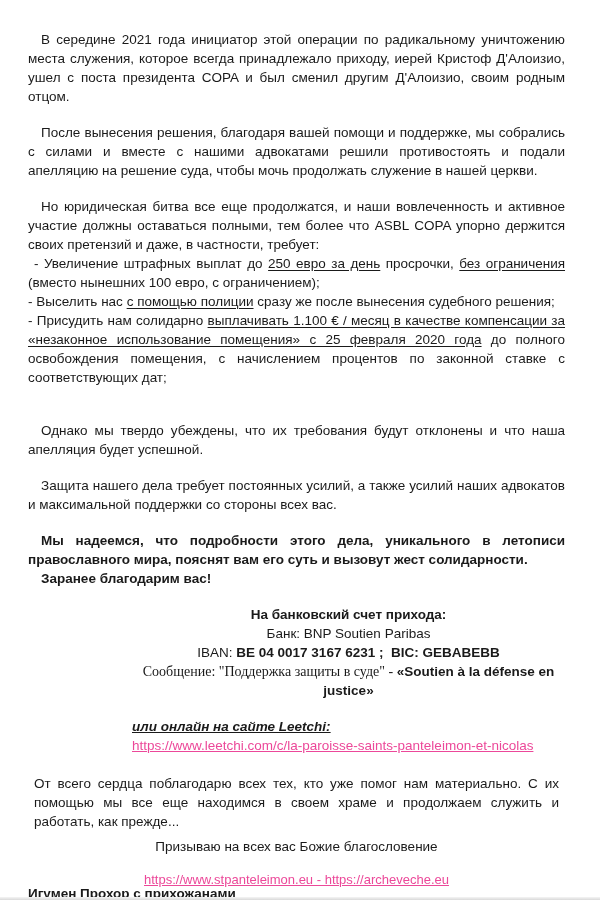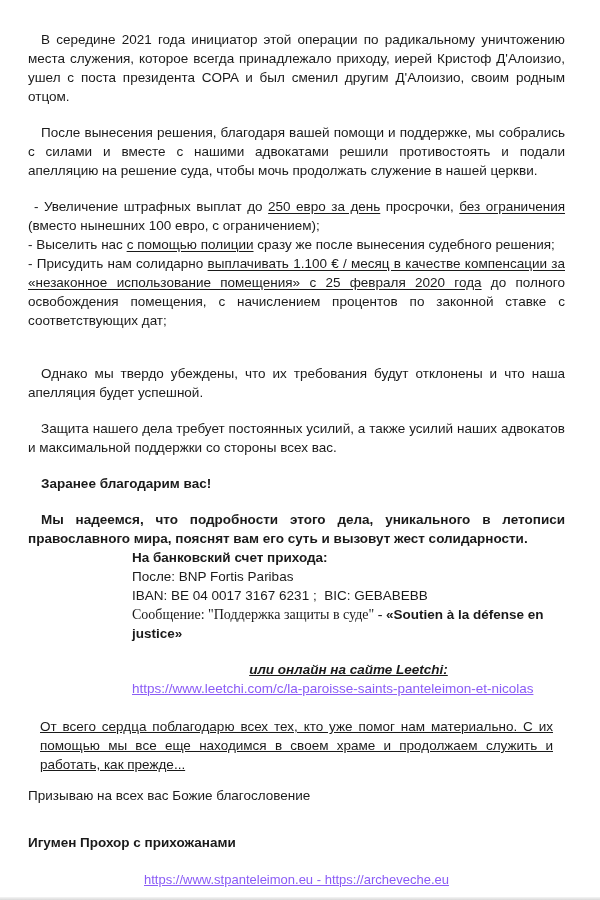--- a/index.html
+++ b/index.html
@@ -29,47 +29,46 @@
     margin: 0;
     text-align: justify;
     text-indent: 0;
   }
   .bullet.first { text-indent: 6px; }
   .bullet.last { margin-bottom: 34px; }
   u.seg { text-decoration: underline; text-underline-offset: 2px; }
   .bank-block {
     margin: 0 0 17px 104px;
   }
-  .bank-line { margin: 0; }
+  .bank-line { margin: 0; text-align: center; }
   .bank-line .label { }
-  .iban-value { font-weight: normal; white-space: pre-wrap; }
+  .iban-value { font-weight: bold; white-space: pre-wrap; }
   .message-line {
     font-family: "Liberation Serif", "DejaVu Serif", serif;
     font-size: 14px;
   }
   .message-line .msg-label { }
   .message-fr {
     font-family: "Liberation Sans", "DejaVu Sans", sans-serif;
     font-weight: bold;
     font-size: 13.5px;
   }
   .online-label {
     font-weight: bold; font-style: italic;
     text-decoration: underline;
     margin: 0;
-    text-align: center;
   }
   a.link {
-    color: #8b5cf6;
+    color: #ec4899;
     text-decoration: underline;
     cursor: pointer;
   }
   .donate-line { margin: 0 0 19px 0; }
-  .thanks-para { margin: 12px; text-align: justify; text-indent: 0; text-decoration: underline; }
-  .blessing-line { margin: 0 0 28px 0; }
+  .thanks-para { margin: 6px; text-align: justify; text-indent: 0; }
+  .blessing-line { text-align: center; margin: 0 0 28px 0; }
   .signature-line { font-weight: bold; margin: 0; }
   .footer {
     position: absolute;
     left: 0; right: 7px;
     top: 872px;
     text-align: center;
     font-size: 13px;
   }
   .page-edge {
     position: absolute;
@@ -80,38 +79,39 @@
 </style>
 </head>
 <body>
 
 <div class="page">
 
   <p class="para">В середине 2021 года инициатор этой операции по радикальному уничтожению места служения, которое всегда принадлежало приходу, иерей Кристоф Д'Алоизио, ушел с поста президента COPA и был сменил другим Д'Алоизио, своим родным отцом.</p>
 
   <p class="para">После вынесения решения, благодаря вашей помощи и поддержке, мы собрались с силами и вместе с нашими адвокатами решили противостоять и подали апелляцию на решение суда, чтобы мочь продолжать служение в нашей церкви.</p>
 
+  <p class="para no-gap">Но юридическая битва все еще продолжатся, и наши вовлеченность и активное участие должны оставаться полными, тем более что ASBL COPA упорно держится своих претензий и даже, в частности, требует:</p>
 
   <p class="bullet first"><span>- Увеличение штрафных выплат до </span><u class="seg">250 евро за день</u><span> просрочки, </span><u class="seg">без ограничения</u><span> (вместо нынешних 100 евро, с ограничением);</span></p>
 
   <p class="bullet"><span>- Выселить нас </span><u class="seg">с помощью полиции</u><span> сразу же после вынесения судебного решения;</span></p>
 
   <p class="bullet last"><span>- Присудить нам солидарно </span><u class="seg">выплачивать 1.100 € / месяц в качестве компенсации за «незаконное использование помещения» с 25 февраля 2020 года</u><span> до полного освобождения помещения, с начислением процентов по законной ставке с соответствующих дат;</span></p>
 
   <p class="para">Однако мы твердо убеждены, что их требования будут отклонены и что наша апелляция будет успешной.</p>
 
   <p class="para">Защита нашего дела требует постоянных усилий, а также усилий наших адвокатов и максимальной поддержки со стороны всех вас.</p>
 
+  <p class="para no-gap bold">Мы надеемся, что подробности этого дела, уникального в летописи православного мира, пояснят вам его суть и вызовут жест солидарности.</p>
+
   <p class="para bold">Заранее благодарим вас!</p>
-
-  <p class="para no-gap bold">Мы надеемся, что подробности этого дела, уникального в летописи православного мира, пояснят вам его суть и вызовут жест солидарности.</p>
 
   <div class="bank-block">
     <p class="bank-line bold">На банковский счет прихода:</p>
-    <p class="bank-line">После: BNP Fortis Paribas</p>
+    <p class="bank-line">Банк: BNP Soutien Paribas</p>
     <p class="bank-line"><span class="label">IBAN: </span><span class="iban-value">BE 04 0017 3167 6231 ;  BIC: GEBABEBB</span></p>
     <p class="bank-line message-line"><span class="msg-label">Сообщение</span><span>: "Поддержка защиты в суде" - </span><span class="message-fr">«Soutien à la défense en justice»</span></p>
   </div>
 
   <div class="bank-block">
     <p class="online-label">или онлайн на сайте Leetchi:</p>
     <p class="donate-line"><a class="link">https://www.leetchi.com/c/la-paroisse-saints-panteleimon-et-nicolas</a></p>
   </div>
 
   <p class="thanks-para">От всего сердца поблагодарю всех тех, кто уже помог нам материально. С их помощью мы все еще находимся в своем храме и продолжаем служить и работать, как прежде...</p>

